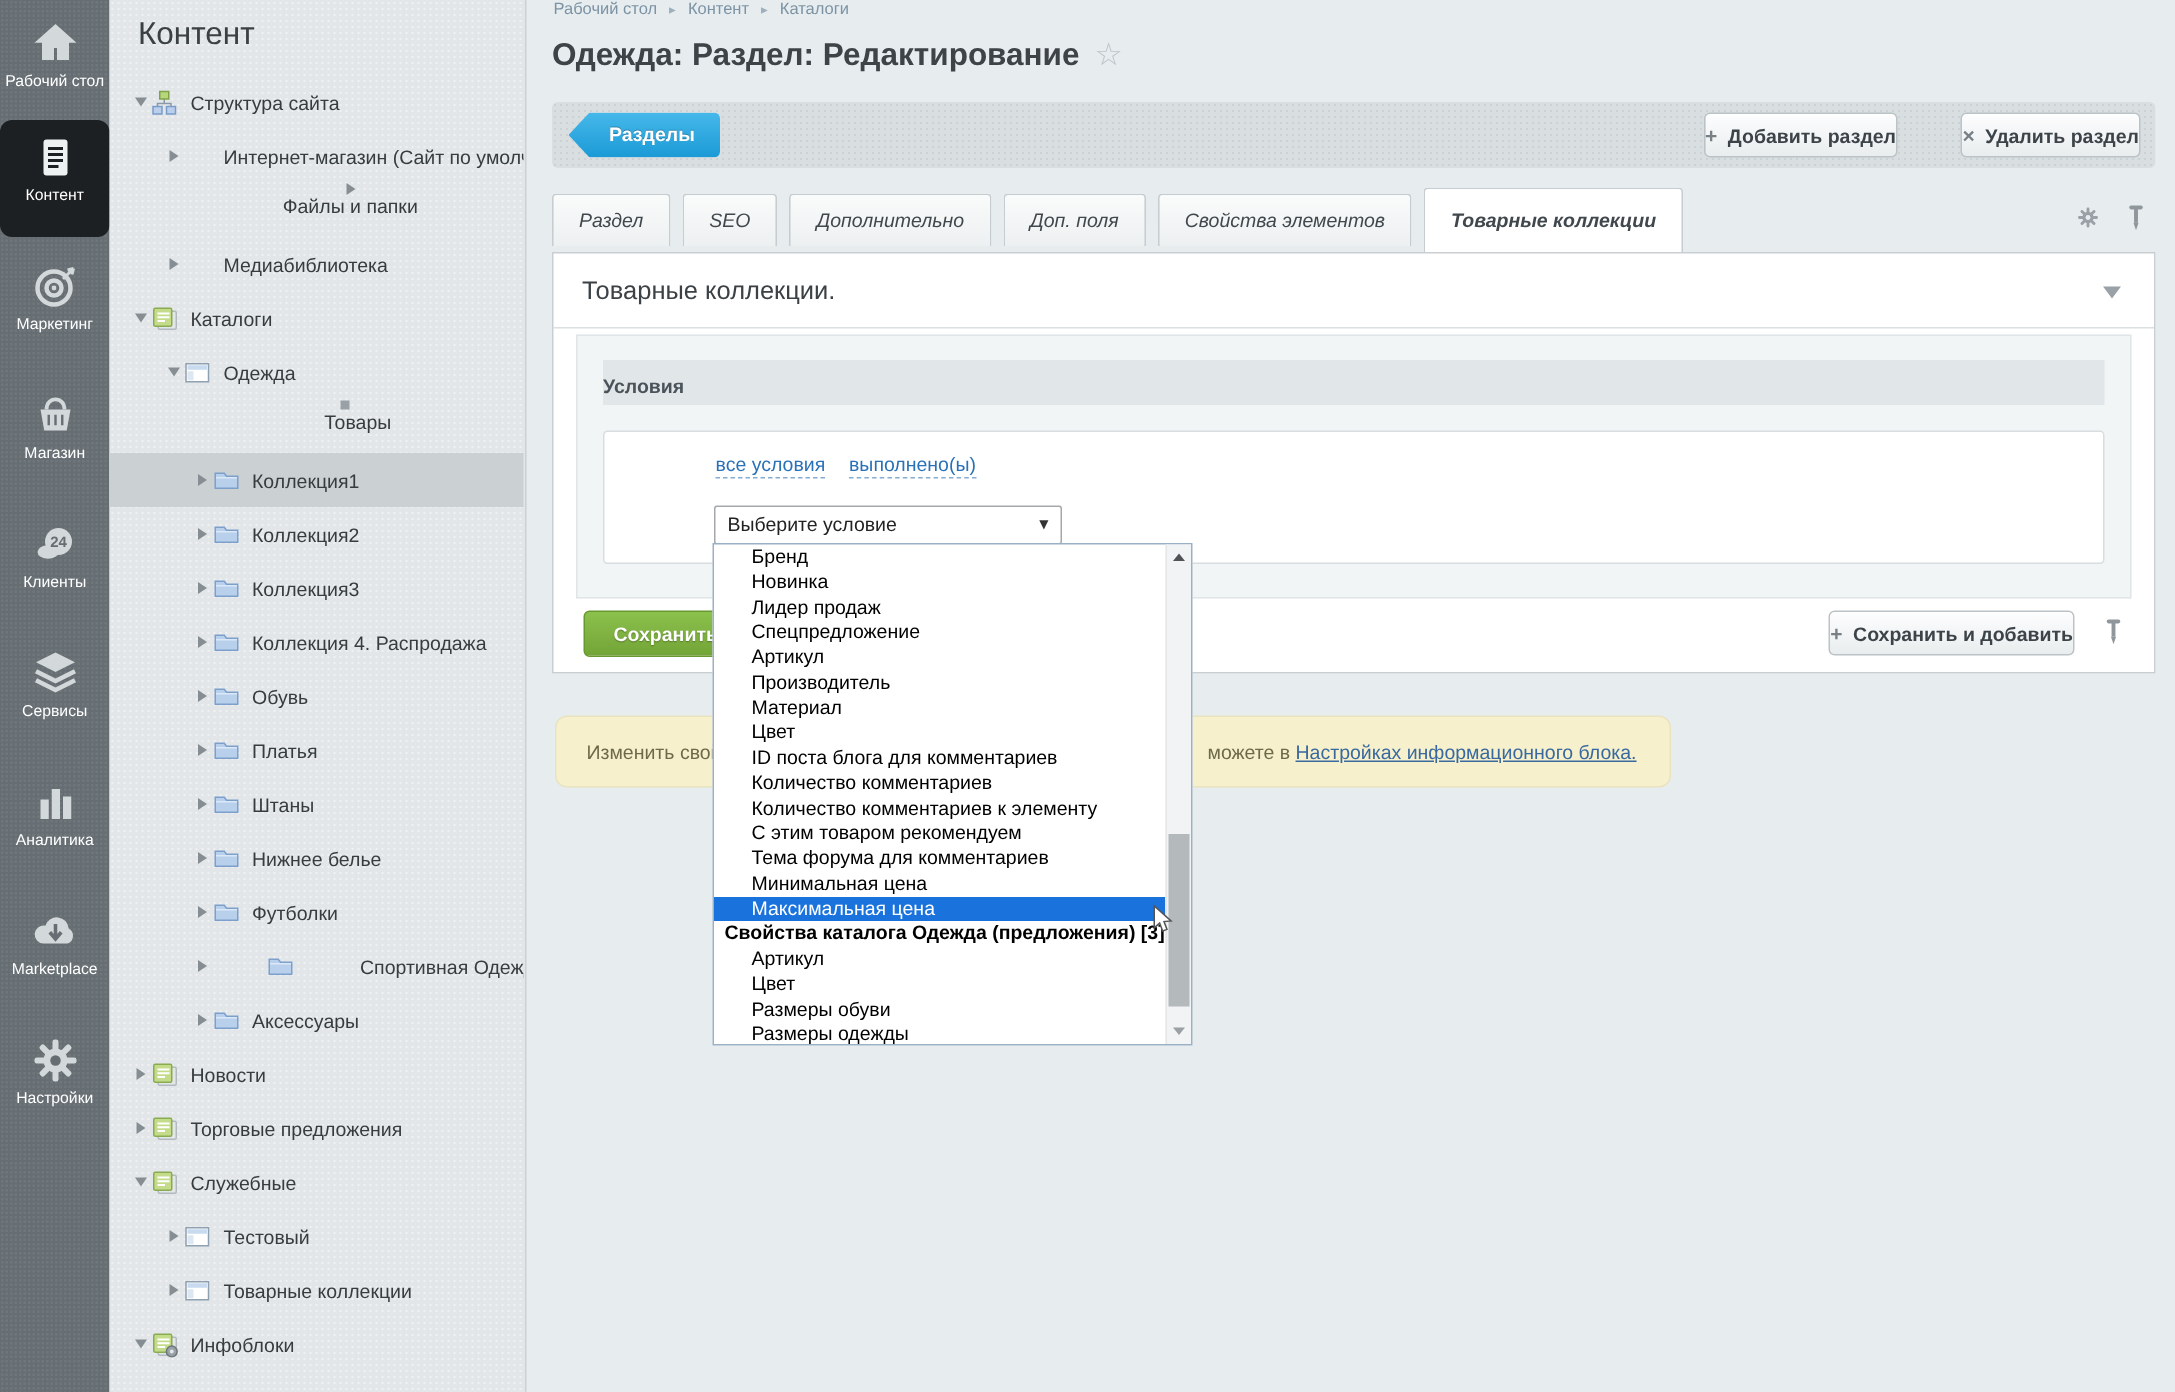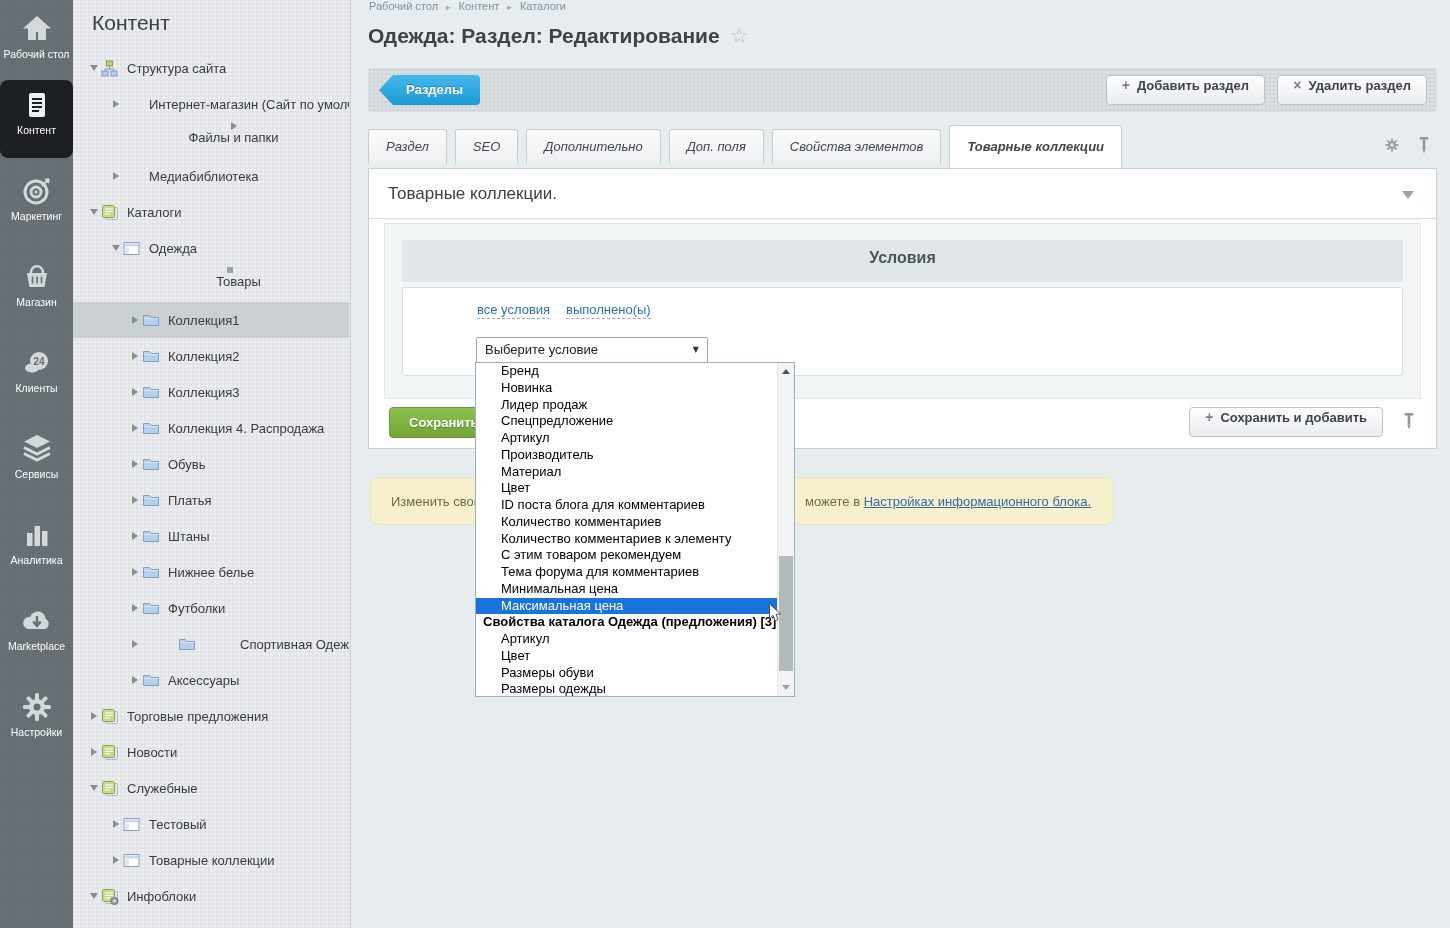--- a/index.html
+++ b/index.html
@@ -30,21 +30,21 @@
   .bc-link{cursor:pointer;}
   .bc-sep{color:#9cafbb;font-size:9px;margin:0 8px;font-family:"DejaVu Sans",sans-serif;}
   #page-title{position:absolute;left:17px;top:24px;font-size:21px;font-weight:bold;color:#3e4347;}
   #fav-star{font-weight:normal;color:#bdc3c8;font-size:21px;margin-left:10px;cursor:pointer;font-family:"DejaVu Sans",sans-serif;}
   #toolbar{position:absolute;left:17px;top:68px;width:1069px;height:44px;background:#d9dee1;border-radius:4px;
     background-image:radial-gradient(#cbd1d4 1px,transparent 1px);background-size:4px 4px;}
   .btn-back{position:absolute;left:11px;top:7px;height:30px;line-height:30px;padding:0 17px 0 27px;
     background:linear-gradient(#46b8ea,#1b9ad6);color:#fff;font-size:13px;font-weight:bold;
     text-shadow:0 -1px 0 rgba(0,0,0,0.25);cursor:pointer;
     clip-path:polygon(14px 0,100% 0,100% 100%,14px 100%,0 50%);border-radius:0 4px 4px 0;}
-  .btn-light{height:28px;line-height:18px;padding:0 15px;background:linear-gradient(#fdfdfe,#e9edee);
+  .btn-light{height:28px;line-height:28px;padding:0 0;background:linear-gradient(#fdfdfe,#e9edee);
     border:1px solid #bcc3c7;border-radius:4px;font-size:13px;font-weight:bold;color:#3d4449;cursor:pointer;
     box-shadow:inset 0 1px 0 rgba(255,255,255,0.8);}
   .btn-ico{color:#788086;font-weight:bold;margin-right:7px;font-size:14px;}
   #btn-add{position:absolute;right:172px;top:7px;}
   #btn-del{position:absolute;right:10px;top:7px;}
   
   #tabs-row{position:absolute;left:17px;top:125px;width:1069px;height:43px;}
   #tabs{display:flex;align-items:center;height:43px;font-style:italic;}
   .tab{height:34px;line-height:34px;padding:0 17px;background:linear-gradient(#fafbfb,#edf0f1);
     border:1px solid #c6ccd0;border-bottom:none;border-radius:3px 3px 0 0;margin-right:8px;
@@ -52,22 +52,22 @@
   .tab.active{height:42px;line-height:42px;background:#fff;font-weight:bold;position:relative;z-index:3;}
   #tab-gear{position:absolute;right:37px;top:12px;cursor:pointer;}
   #tab-pin{position:absolute;right:7px;top:11px;cursor:pointer;}
   
   #panel{position:absolute;left:17px;top:168px;width:1067px;height:279px;background:#fff;border:1px solid #c9ced2;z-index:2;}
   #panel-heading{position:absolute;left:19px;top:15px;font-size:17px;color:#3b4145;}
   #panel-collapse{position:absolute;right:22px;top:22px;width:0;height:0;cursor:pointer;
     border-top:8px solid #9aa2a8;border-left:6.5px solid transparent;border-right:6.5px solid transparent;}
   #panel-div{position:absolute;left:0;top:49px;width:100%;border-top:1px solid #dadfe2;}
   #sub-panel{position:absolute;left:15px;top:54px;right:15px;height:174px;background:#f2f5f6;border:1px solid #e0e5e8;}
-  #cond-header{position:absolute;left:17px;right:17px;top:16px;height:42px;background:#e1e6e8;
-    text-align:center;line-height:35px;font-size:16px;font-weight:bold;color:#4b545b;}
+  #cond-header{position:absolute;left:17px;right:17px;top:16px;height:30px;background:#e1e6e8;
+    line-height:35px;font-size:13px;font-weight:bold;color:#4b545b;}
   #cond-box{position:absolute;left:17px;right:17px;top:63px;height:87px;background:#fff;border:1px solid #d8dde0;border-radius:3px;}
   .cond-link{position:absolute;top:14px;font-size:13px;color:#2a72b8;border-bottom:1px dashed #85acd2;
     padding-bottom:1px;cursor:pointer;}
   #link-all{left:74px;}
   #link-done{left:163px;}
   #cond-select{position:absolute;left:73px;top:49px;width:232px;height:26px;background:#fff;border:1px solid #a5a8aa;
     border-radius:2px;font-size:13px;color:#222;line-height:24px;padding-left:8px;cursor:pointer;box-sizing:border-box;}
   #sel-arrow{position:absolute;right:8px;top:0;font-size:8px;color:#333;line-height:24px;font-family:"DejaVu Sans",sans-serif;}
   
   #dropdown{position:absolute;left:124px;top:362px;width:320px;height:335px;background:#fff;
@@ -389,34 +389,34 @@
         <span class="tw">
           <i class="tri-r"></i>
         </span>
         <span class="tree-ico">
           <svg width="18" height="17" viewBox="0 0 18 17">
             <rect x="4.5" y="3.5" width="12" height="12" rx="1" fill="#e3e7e9" stroke="#b2bac0"></rect>
             <rect x="1.5" y="1.5" width="12" height="12" rx="1" fill="#c4dc8a" stroke="#89ab52"></rect>
             <path d="M4 5h8M4 7.5h8M4 10h5" stroke="#fff" stroke-width="1.2" fill="none"></path>
           </svg>
         </span>
-        <span>Торговые предложения</span>
+        <span>Новости</span>
       </div>
       <div class="tree-row" style="padding-left: 14px;">
         <span class="tw">
           <i class="tri-r"></i>
         </span>
         <span class="tree-ico">
           <svg width="18" height="17" viewBox="0 0 18 17">
             <rect x="4.5" y="3.5" width="12" height="12" rx="1" fill="#e3e7e9" stroke="#b2bac0"></rect>
             <rect x="1.5" y="1.5" width="12" height="12" rx="1" fill="#c4dc8a" stroke="#89ab52"></rect>
             <path d="M4 5h8M4 7.5h8M4 10h5" stroke="#fff" stroke-width="1.2" fill="none"></path>
           </svg>
         </span>
-        <span>Новости</span>
+        <span>Торговые предложения</span>
       </div>
       <div class="tree-row" style="padding-left: 14px;">
         <span class="tw">
           <i class="tri-d"></i>
         </span>
         <span class="tree-ico">
           <svg width="18" height="17" viewBox="0 0 18 17">
             <rect x="4.5" y="3.5" width="12" height="12" rx="1" fill="#e3e7e9" stroke="#b2bac0"></rect>
             <rect x="1.5" y="1.5" width="12" height="12" rx="1" fill="#c4dc8a" stroke="#89ab52"></rect>
             <path d="M4 5h8M4 7.5h8M4 10h5" stroke="#fff" stroke-width="1.2" fill="none"></path>

